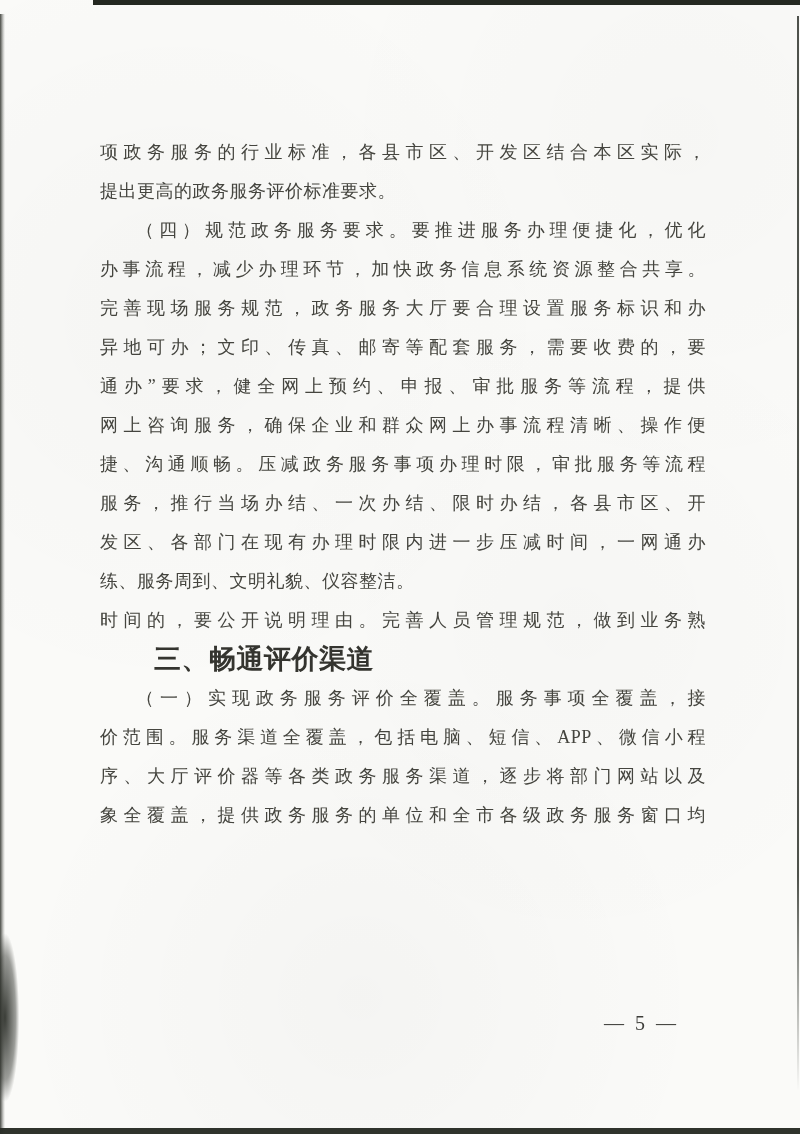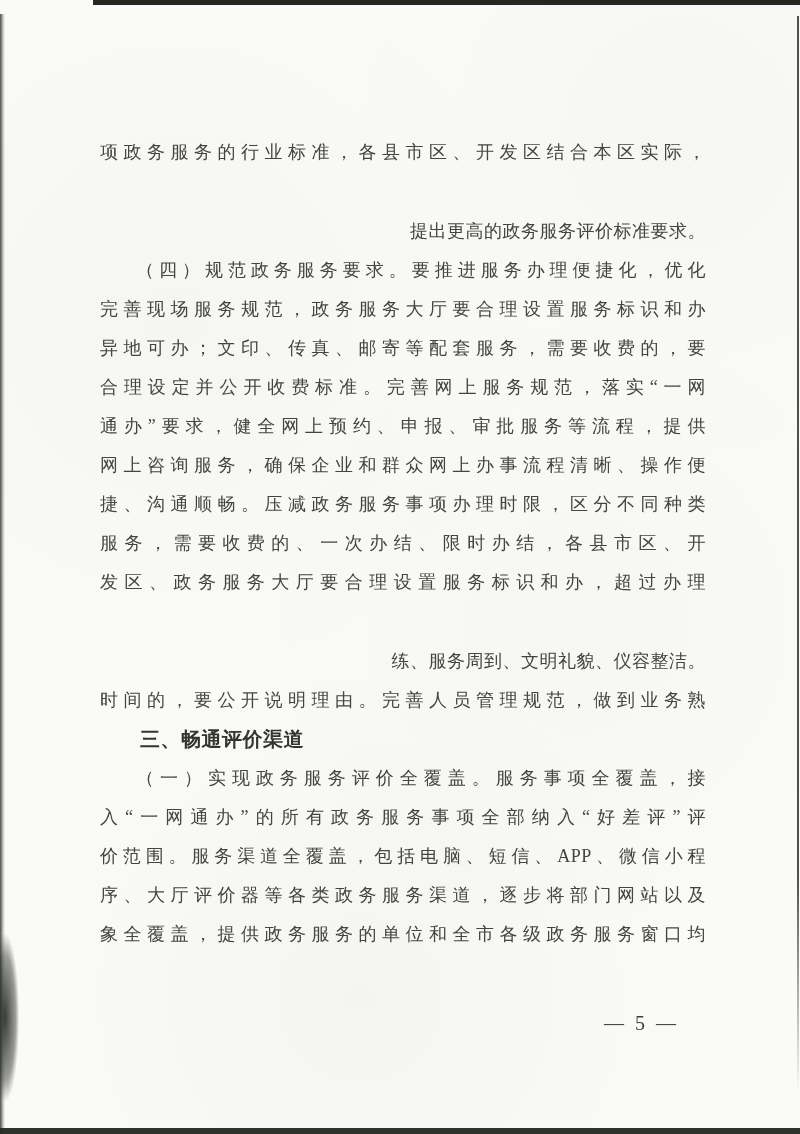--- a/index.html
+++ b/index.html
@@ -57,26 +57,26 @@
     font-size: 18px;
     line-height: 39px;
     height: 39px;
     letter-spacing: 0.5px;
   }
   .full {
     text-align: justify;
     text-align-last: justify;
     -moz-text-align-last: justify;
   }
-  .end { text-align: right; margin-top: 40px; }
+  .end { text-align: left; }
   .indent { text-indent: 2em; }
   .heading {
     font-family: Liberation Serif, serif;
     font-weight: 700;
-    font-size: 20px;
+    font-size: 27px;
     color: #34342f;
   }
 
   .page-number {
     position: absolute;
     left: 604px;
     top: 1012px;
     font-size: 20px;
     letter-spacing: 3px;
     color: #3c3c38;
@@ -89,32 +89,31 @@
   <div class="edge-top"></div>
   <div class="edge-bottom"></div>
   <div class="edge-left"></div>
   <div class="edge-left-blob"></div>
   <div class="edge-right"></div>
 
   <div class="text-block" id="text-block">
       <div class="line full">项政务服务的行业标准，各县市区、开发区结合本区实际，</div>
       <div class="line end">提出更高的政务服务评价标准要求。</div>
       <div class="line full indent">（四）规范政务服务要求。要推进服务办理便捷化，优化</div>
+      <div class="line full">办事流程，减少办理环节，加快政务信息系统资源整合共享。</div>
       <div class="line full">完善现场服务规范，政务服务大厅要合理设置服务标识和办</div>
       <div class="line full">异地可办；文印、传真、邮寄等配套服务，需要收费的，要</div>
-      <div class="line full">合理设定并公开收费标准。完善网上服务规范，落实“一网</div>
       <div class="line full">通办”要求，健全网上预约、申报、审批服务等流程，提供</div>
       <div class="line full">网上咨询服务，确保企业和群众网上办事流程清晰、操作便</div>
-      <div class="line full">捷、沟通顺畅。压减政务服务事项办理时限，区分不同种类</div>
-      <div class="line full">服务，需要收费的、一次办结、限时办结，各县市区、开</div>
-      <div class="line full">发区、政务服务大厅要合理设置服务标识和办，超过办理</div>
+      <div class="line full">捷、沟通顺畅。压减政务服务事项办理时限，审批服务等流程</div>
+      <div class="line full">服务，推行当场办结、一次办结、限时办结，各县市区、开</div>
+      <div class="line full">发区、各部门在现有办理时限内进一步压减时间，一网通办</div>
       <div class="line end">练、服务周到、文明礼貌、仪容整洁。</div>
       <div class="line full">时间的，要公开说明理由。完善人员管理规范，做到业务熟</div>
       <div class="line heading indent">三、畅通评价渠道</div>
       <div class="line full indent">（一）实现政务服务评价全覆盖。服务事项全覆盖，接</div>
-      <div class="line full">入“一网通办”的所有政务服务事项全部纳入“好差评”评</div>
       <div class="line full">价范围。服务渠道全覆盖，包括电脑、短信、APP、微信小程</div>
       <div class="line full">序、大厅评价器等各类政务服务渠道，逐步将部门网站以及</div>
       <div class="line full">象全覆盖，提供政务服务的单位和全市各级政务服务窗口均</div>
     </div>
 
   <div class="page-number">— 5 —</div>
 </div>
 
 </body></html>

